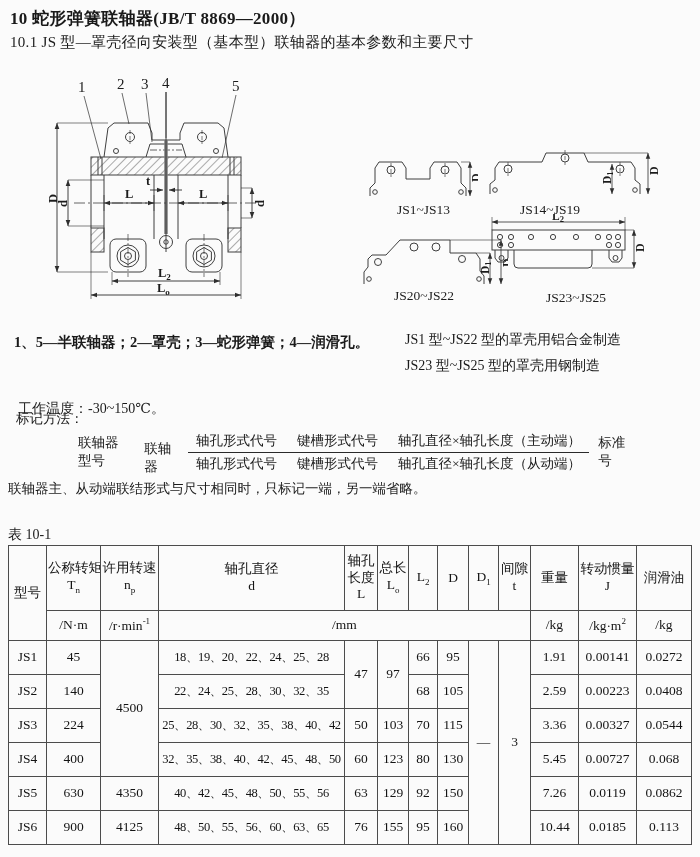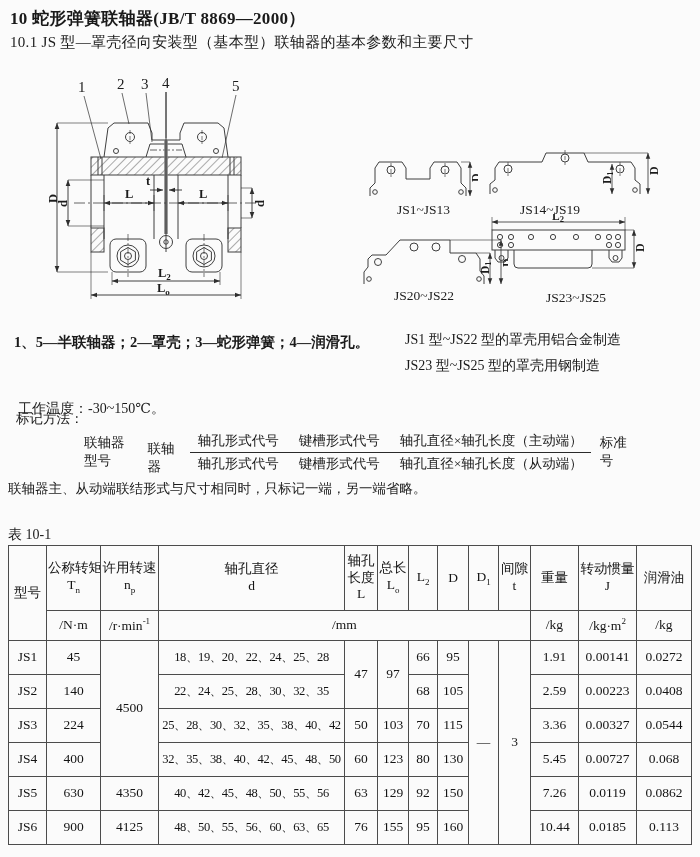--- a/index.html
+++ b/index.html
@@ -17,21 +17,21 @@
 
   svg text { font-family:"Liberation Serif","DejaVu Serif",serif; fill:#1c1c1c; }
   .fig-caption { font-size:13.5px; text-align:center; color:#1c1c1c; }
 
   .legend   { left:14px;  top:333px; font-size:14.5px; font-weight:bold; }
   .materials{ left:405px; top:327px; font-size:14px; line-height:26px; }
   .worktemp { left:18px;  top:378px; font-size:14px;margin-top:22px; }
   .marklabel{ left:16px;  top:410px; font-size:13.5px; }
 
   .formula { left:78px; top:428px; display:flex; align-items:center; font-size:13.5px; }
-  .formula .pre1 { margin-right:13px;margin-left:6px; }
+  .formula .pre1 { margin-right:13px; }
   .formula .pre2 { margin-right:12px;margin-top:12px; }
   .frac { text-align:center; }
   .frac .row { display:flex; gap:20px; padding:2px 8px; justify-content:center; white-space:nowrap; }
   .frac .row.top { border-bottom:1px solid #2a2a2a; }
   .formula .suf { margin-left:9px; }
   .marknote { left:8px; top:480px; font-size:13.5px;font-family:Liberation Serif, serif; }
 
   .tbl-caption { left:8px; top:526px; font-size:14px; }
 
   table.spec {

